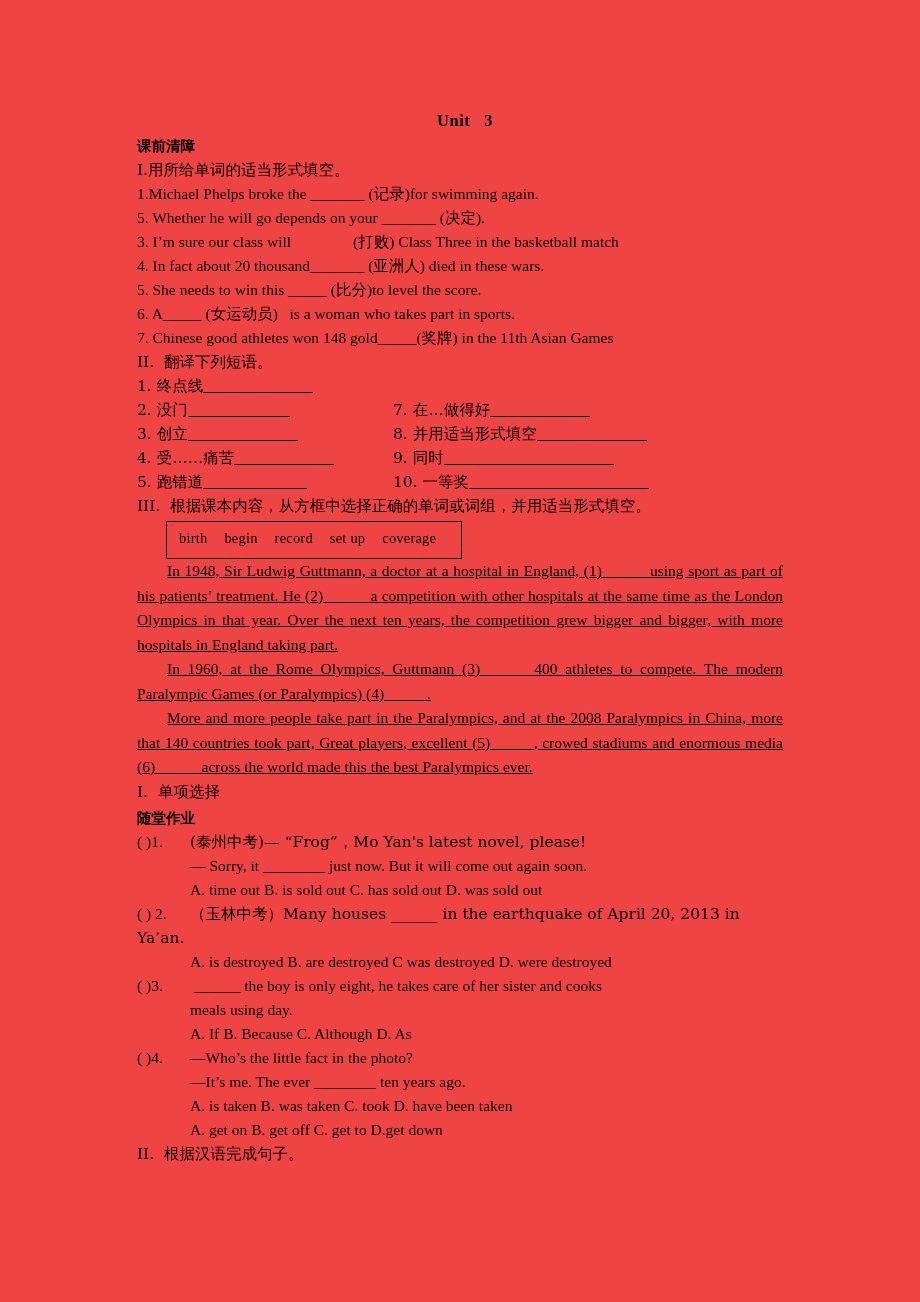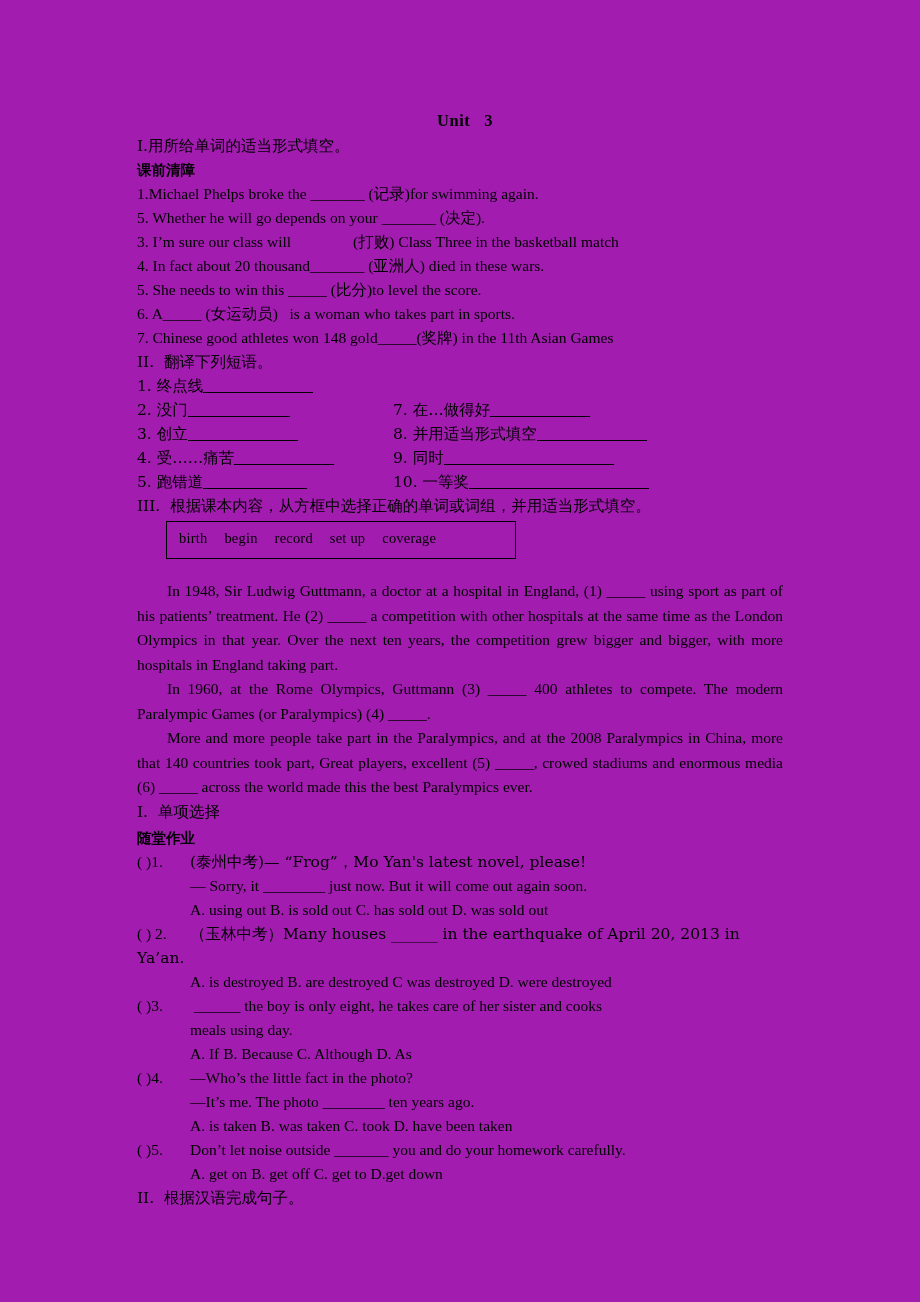--- a/index.html
+++ b/index.html
@@ -4,21 +4,21 @@
 <style>
   html, body {
     margin: 0;
     padding: 0;
     background: #ffffff;
   }
   .page {
     position: relative;
     width: 920px;
     height: 1302px;
-    background: #a21caf;
+    background: #ef4444;
     font-family: "Liberation Serif", "DejaVu Serif", serif;
     font-size: 15.5px;
     color: #000000;
     overflow: hidden;
   }
   .content {
     position: absolute;
     left: 137px;
     top: 108px;
     width: 646px;
@@ -61,34 +61,35 @@
     border-bottom: 1px solid #000;
     vertical-align: -2px;
     height: 14px;
   }
 
   
   .wordbank {
     box-sizing: border-box;
     margin-left: 29px;
     margin-top: 3px;
-    width: 350px;
+    width: 296px;
     height: 38px;
     border: 1px solid #000;
     padding: 6px 0 0 12px;
     font-size: 14.5px;
     line-height: 20px;
     letter-spacing: 0.2px;
   }
   .wordbank span { margin-right: 17px; }
   .wordbank span:last-child { margin-right: 0; }
 
   
   .passage {
-    margin-top: 20px;
+    margin-top: 0;
+    text-decoration: underline;
   }
   .passage p {
     margin: 0;
     text-align: justify;
     text-align-last: left;
     text-justify: inter-word;
     line-height: 24.5px;
     text-indent: 30px;
   }
 
@@ -112,23 +113,23 @@
   .sec-head-sp { margin-top: 2px; }
 </style>
 </head>
 <body>
 
 <div class="page">
   <div class="content">
 
     <div class="line unit-title">Unit   3</div>
 
+    <div class="line cn-head">课前清障</div>
+
     <div class="line cn">I.用所给单词的适当形式填空。</div>
-
-    <div class="line cn-head">课前清障</div>
 
     <div class="line">1.Michael Phelps broke the _______ (记录)for swimming again.</div>
     <div class="line">5. Whether he will go depends on your _______ (决定).</div>
     <div class="line">3. I’m sure our class will                (打败) Class Three in the basketball match</div>
     <div class="line">4. In fact about 20 thousand_______ (亚洲人) died in these wars.</div>
     <div class="line">5. She needs to win this _____ (比分)to level the score.</div>
     <div class="line">6. A_____ (女运动员)   is a woman who takes part in sports.</div>
     <div class="line">7. Chinese good athletes won 148 gold_____(奖牌) in the 11th Asian Games</div>
 
     <div class="line cn">II.  翻译下列短语。</div>
@@ -194,40 +195,37 @@
       <p>More and more people take part in the Paralympics, and at the 2008 Paralympics in China, more that 140 countries took part, Great players, excellent (5) _____, crowed stadiums and enormous media (6) _____ across the world made this the best Paralympics ever.</p>
     </div>
 
     <div class="line cn">I.  单项选择</div>
     <div class="line cn-head sec-head-sp">随堂作业</div>
 
     <div class="mcq">
       <span class="mcq-lead">(          )1.</span><span class="mcq-body cn">(泰州中考)— “Frog”，Mo Yan's latest novel, please!</span>
     </div>
     <div class="mcq-cont">— Sorry, it ________ just now. But it will come out again soon.</div>
-    <div class="mcq-opts">A. using out          B. is sold out         C. has sold out     D. was sold out</div>
+    <div class="mcq-opts">A. time out          B. is sold out         C. has sold out     D. was sold out</div>
 
     <div class="mcq">
       <span class="mcq-lead">(          ) 2.</span><span class="mcq-body cn">（玉林中考）Many houses ______ in the earthquake of April 20, 2013 in Ya’an.</span>
     </div>
     <div class="mcq-opts">A. is destroyed   B. are destroyed   C was destroyed  D. were destroyed</div>
 
     <div class="mcq">
       <span class="mcq-lead">(          )3.</span><span class="mcq-body">  ______ the boy is only eight, he takes care of her sister and cooks</span>
     </div>
     <div class="mcq-cont">meals using day.</div>
     <div class="mcq-opts"> A. If          B. Because           C. Although           D. As</div>
 
     <div class="mcq">
       <span class="mcq-lead">(          )4.</span><span class="mcq-body">—Who’s the little fact in the photo?</span>
     </div>
-    <div class="mcq-cont">—It’s me. The photo ________ ten years ago.</div>
+    <div class="mcq-cont">—It’s me. The ever ________ ten years ago.</div>
     <div class="mcq-opts"> A. is taken          B. was taken         C. took          D. have been taken</div>
 
-    <div class="mcq">
-      <span class="mcq-lead">(          )5.</span><span class="mcq-body">Don’t let noise outside _______ you and do your homework carefully.</span>
-    </div>
     <div class="mcq-opts"> A. get on    B. get off     C. get to        D.get down</div>
 
     <div class="line cn">II.  根据汉语完成句子。</div>
 
   </div>
 </div>
 
 </body></html>

